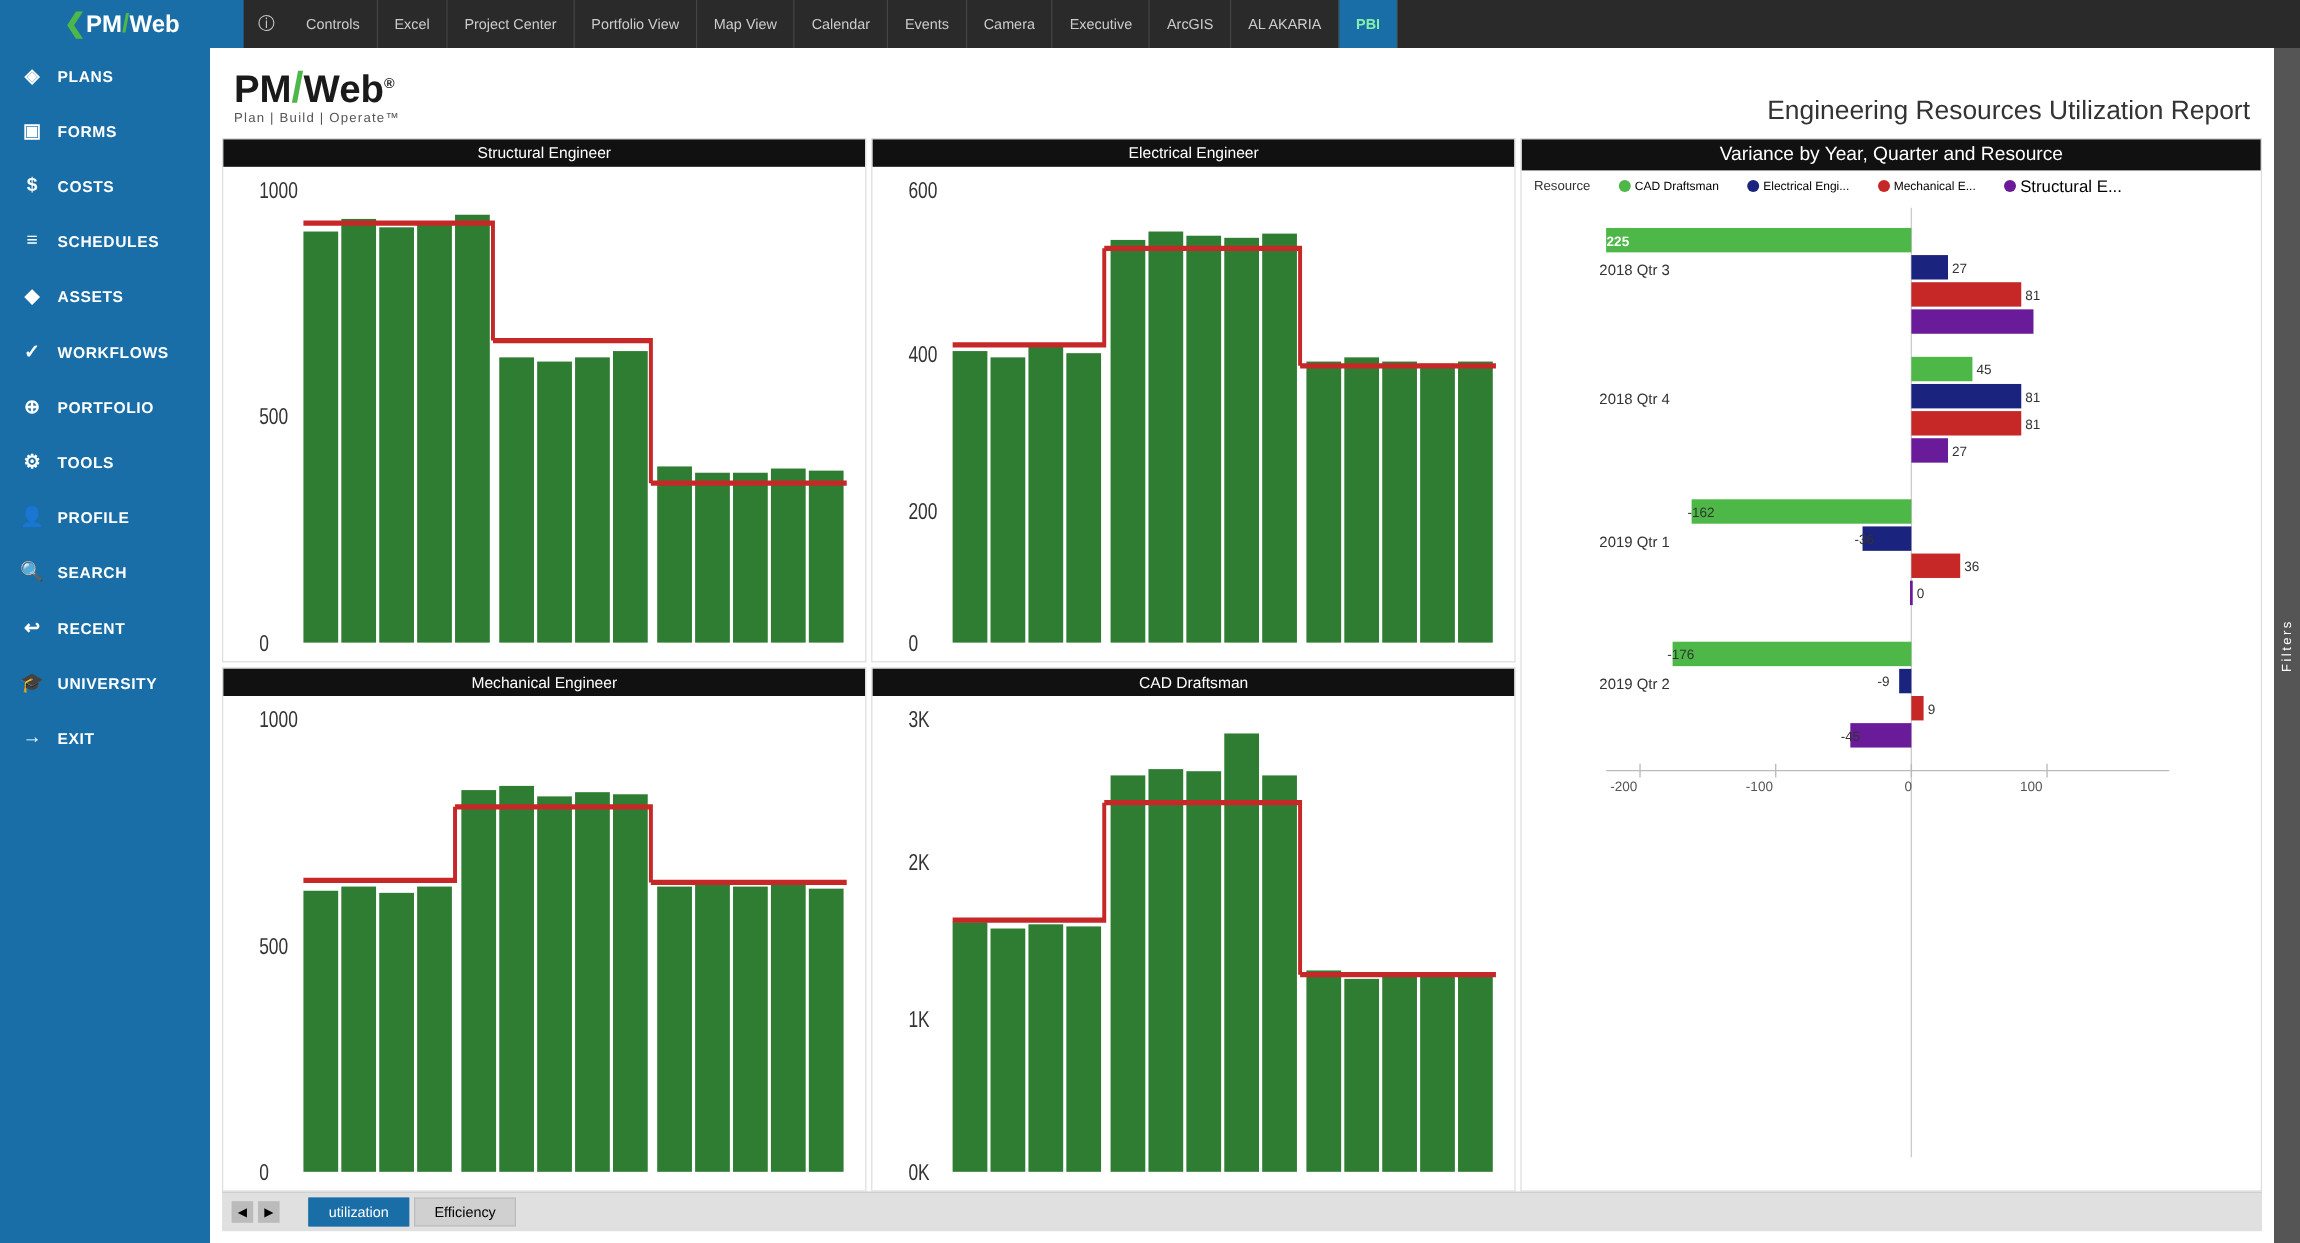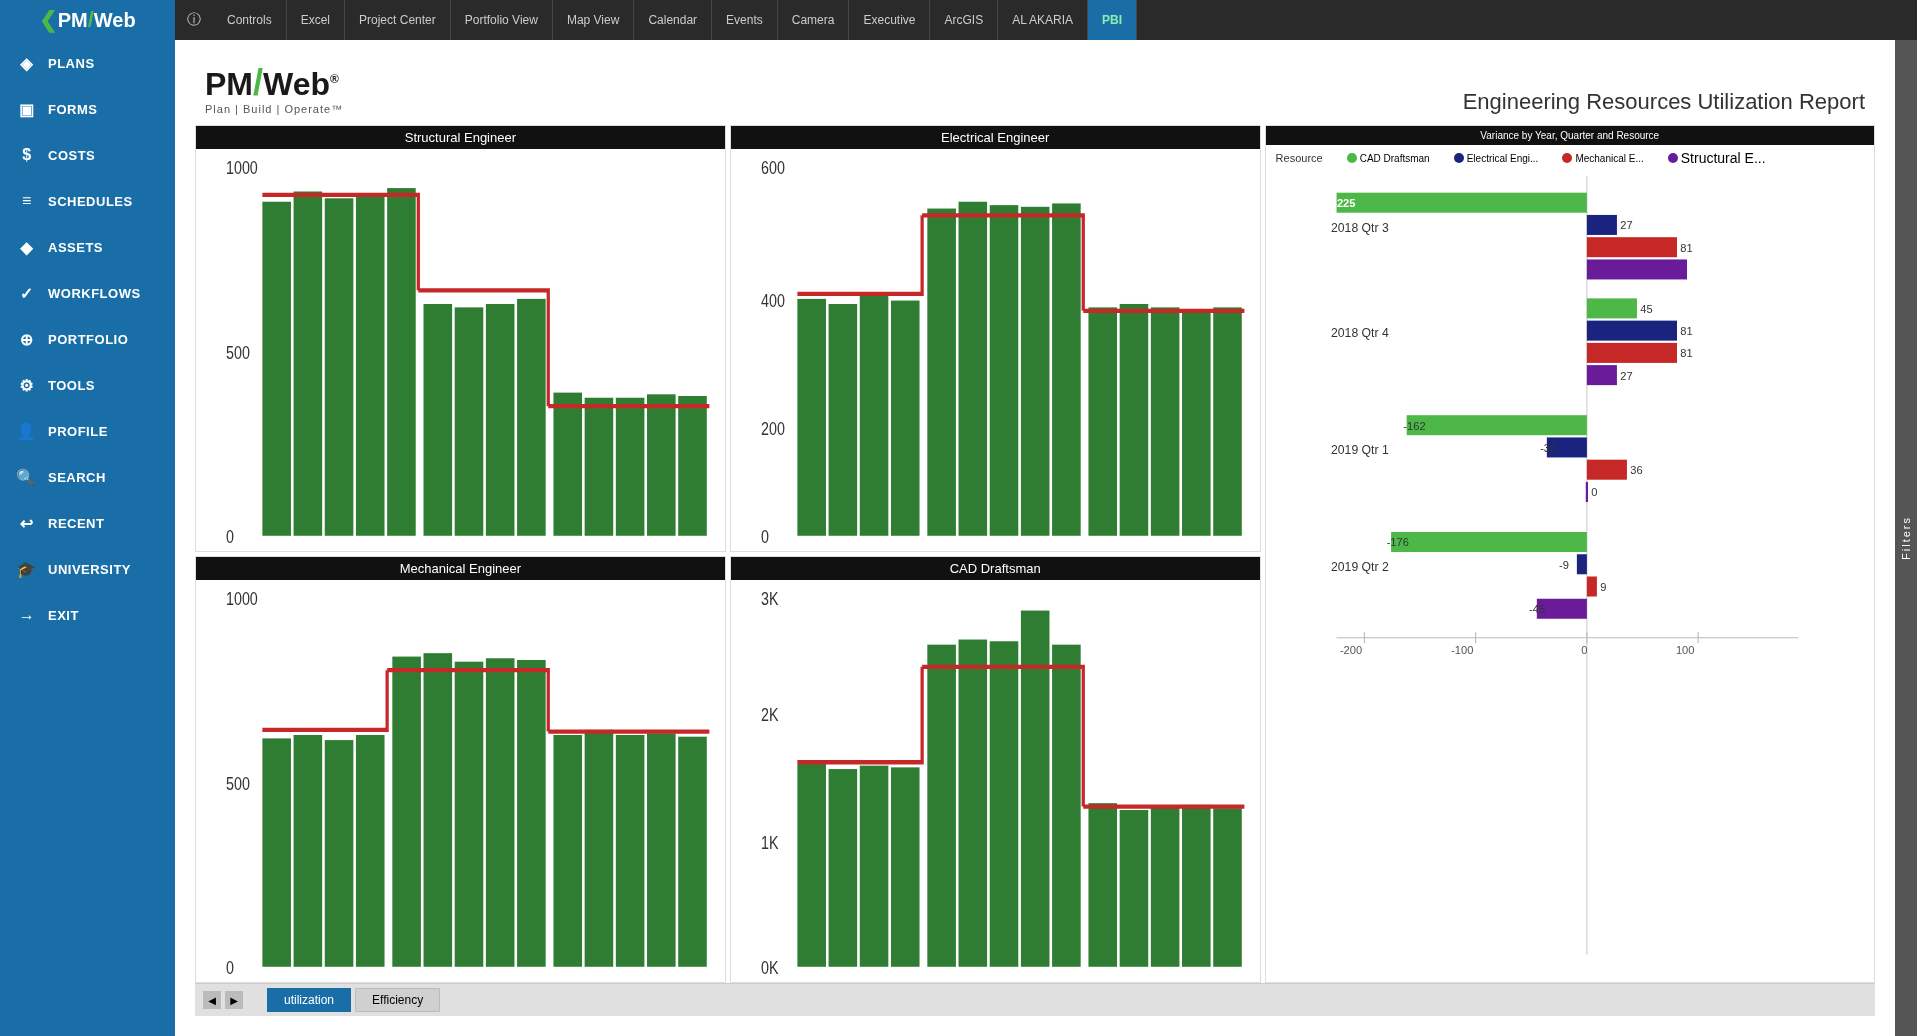--- a/index.html
+++ b/index.html
@@ -7,21 +7,21 @@
 
     
     .top-nav {
       background: #2a2a2a;
       height: 40px;
       display: flex;
       align-items: center;
       flex-shrink: 0;
     }
     .top-nav-logo {
-      width: 175px;
+      width: 203px;
       background: #1a6ea8;
       height: 100%;
       display: flex;
       align-items: center;
       justify-content: center;
       flex-shrink: 0;
     }
     .top-nav-logo span {
       color: white;
       font-size: 22px;
@@ -96,21 +96,21 @@
       position: relative;
     }
 
     
     .report-container {
       flex: 1;
       background: white;
       overflow: hidden;
       display: flex;
       flex-direction: column;
-      padding: 20px;
+      padding: 10px;
     }
 
     
     .report-header {
       display: flex;
       align-items: center;
       justify-content: space-between;
       padding: 5px 10px 10px 10px;
     }
     .pmweb-logo {
@@ -235,21 +235,21 @@
       background: white;
       border: 1px solid #ddd;
       display: flex;
       flex-direction: column;
       overflow: hidden;
     }
     .variance-title-bar {
       background: #111;
       color: white;
       text-align: center;
-      font-size: 10px;
+      font-size: 16px;
       padding: 4px 0;
       flex-shrink: 0;
     }
     .variance-legend {
       display: flex;
       align-items: center;
       padding: 5px 10px;
       font-size: 11px;
       gap: 24px;
       flex-wrap: wrap;

